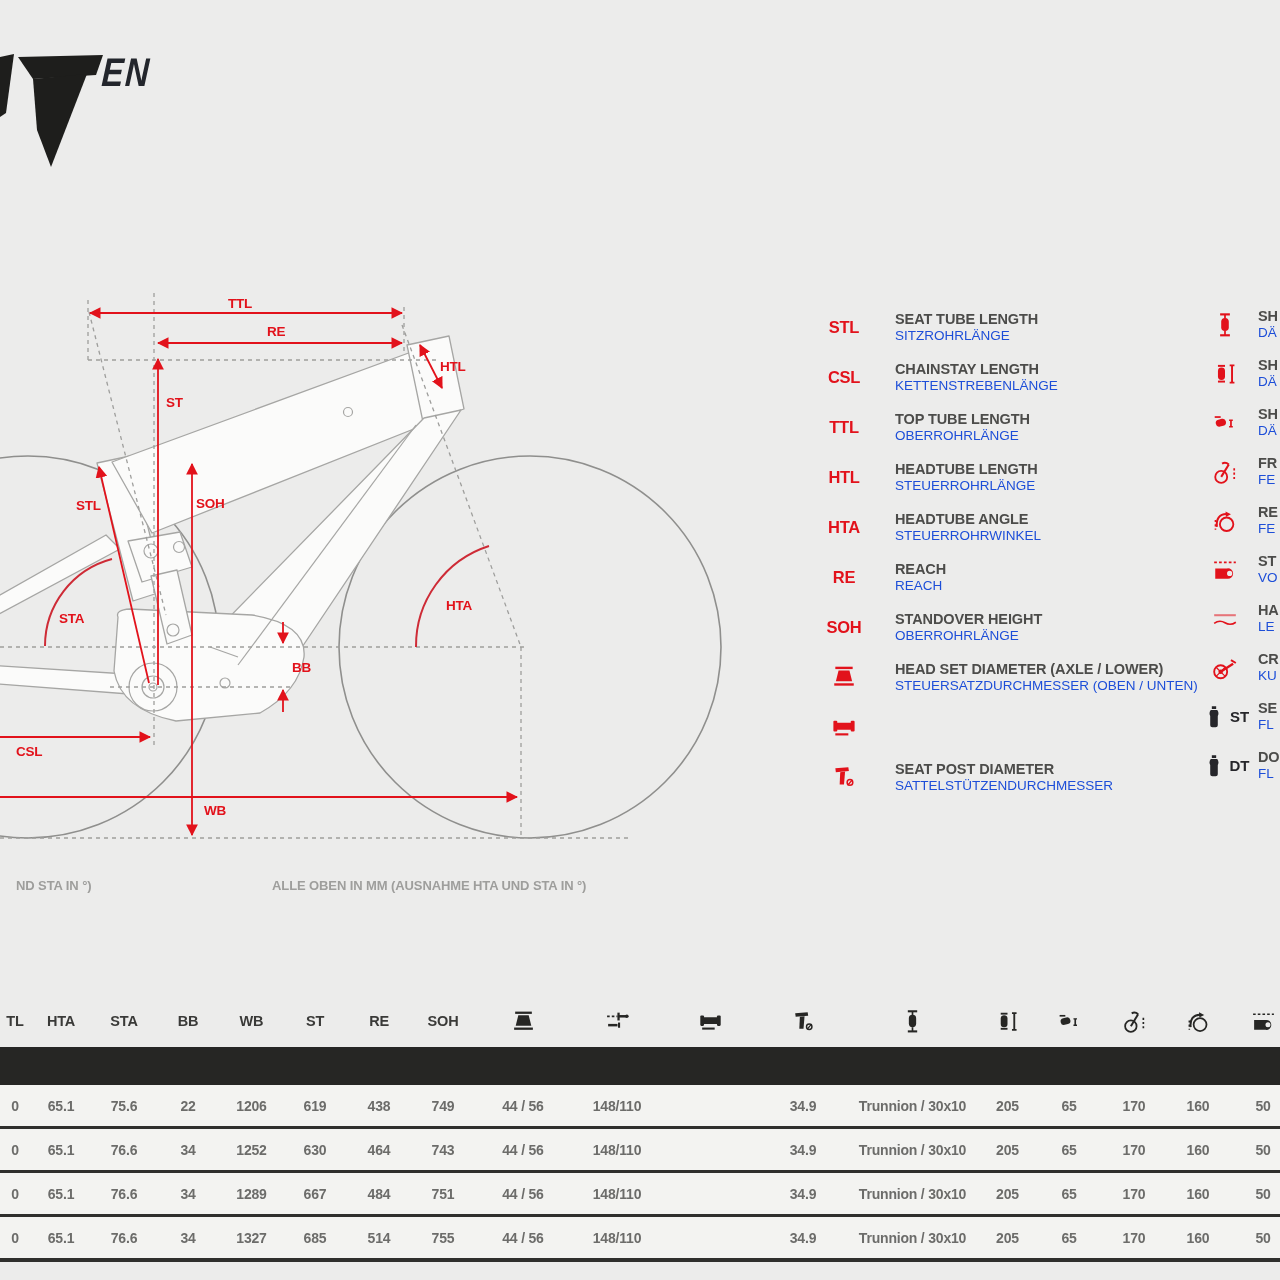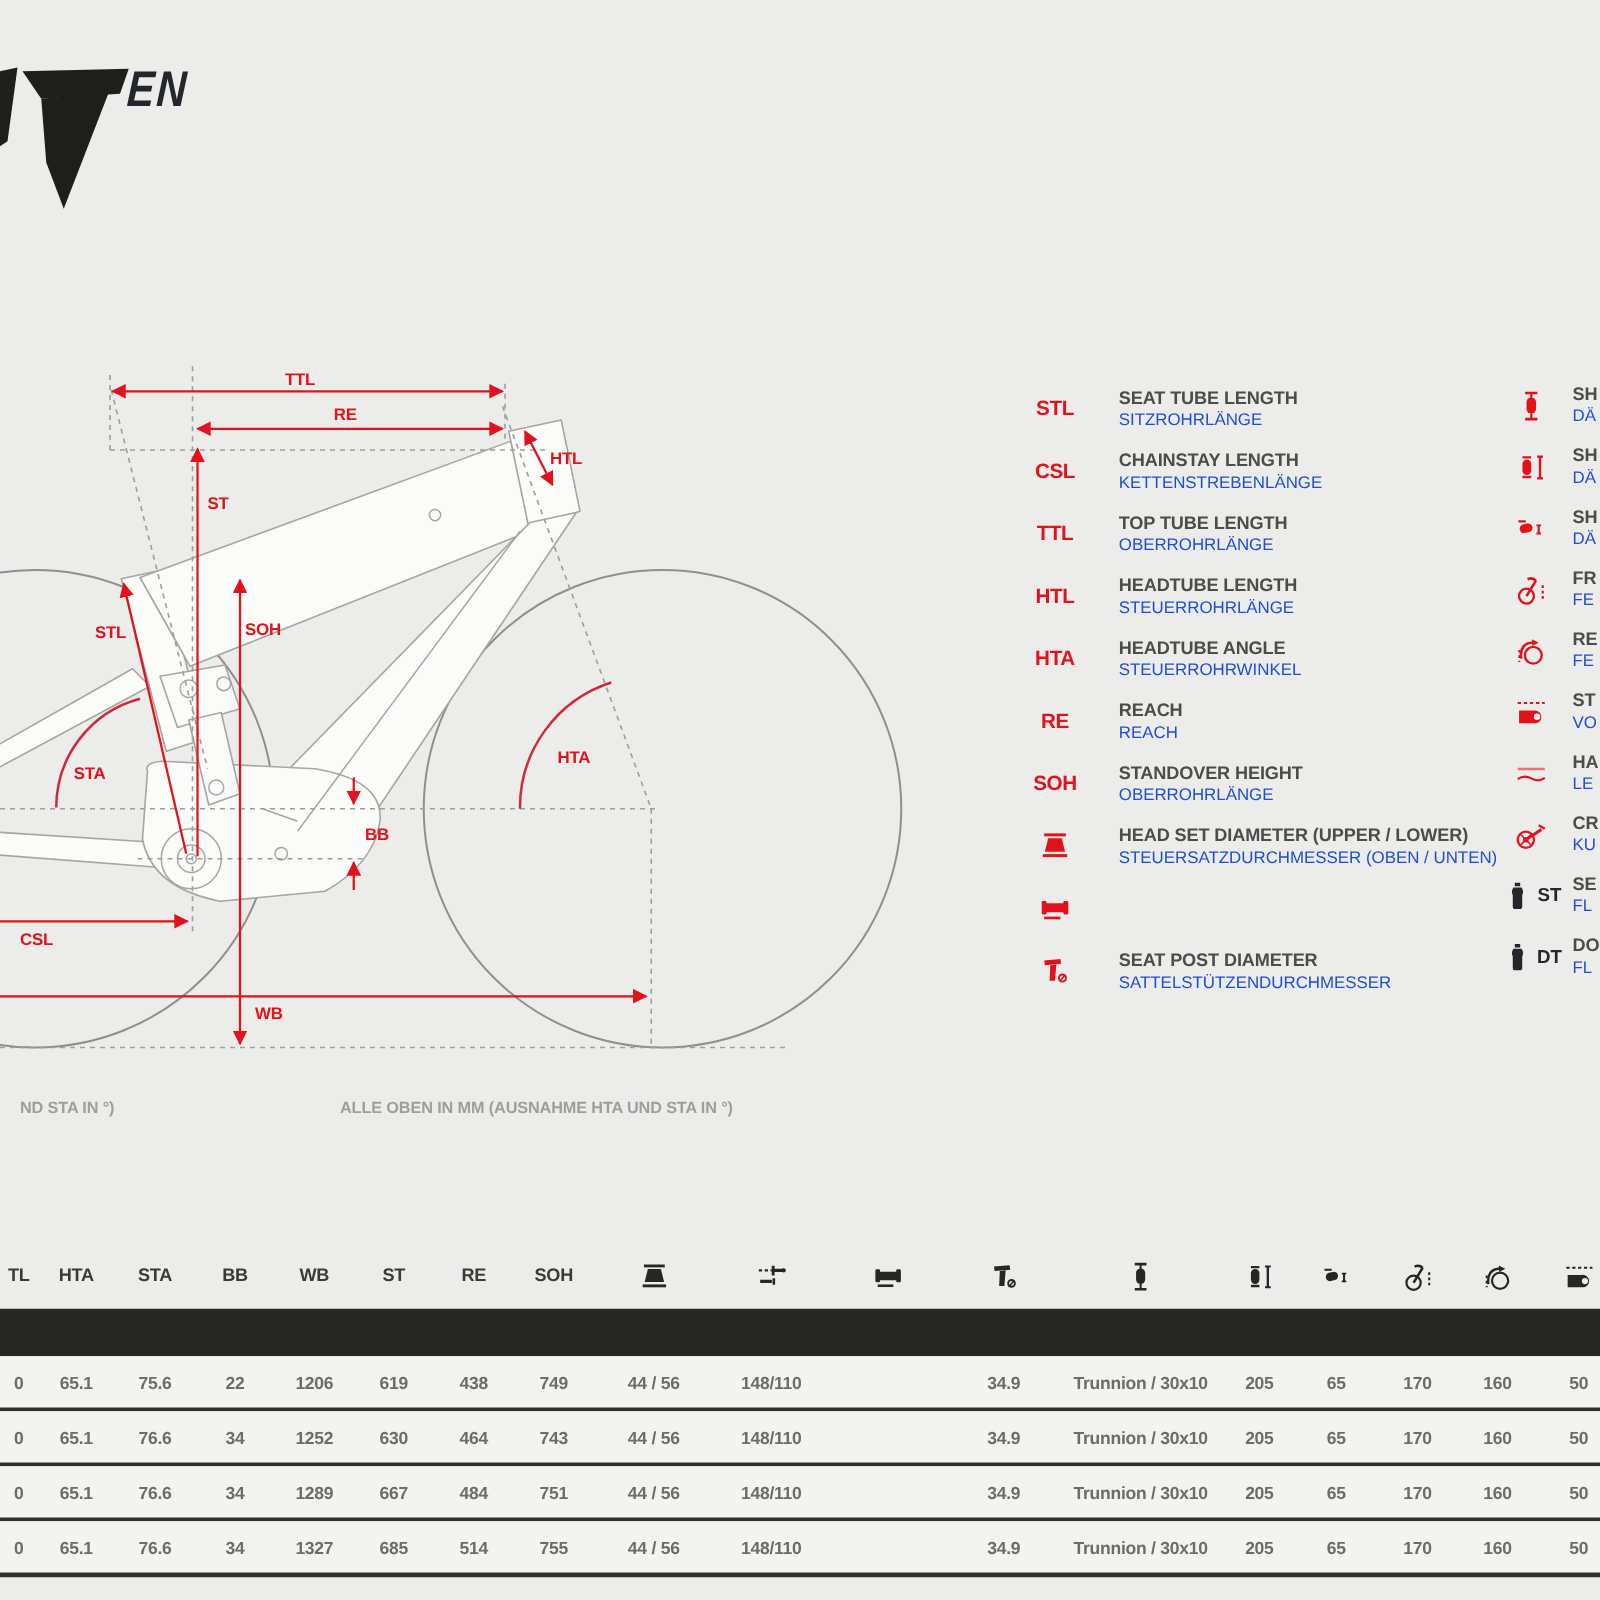--- a/index.html
+++ b/index.html
@@ -282,21 +282,21 @@
       <span>OBERROHRLÄNGE</span>
     </div>
   </div>
   <div class="lrow">
     <div class="lkey">
         <svg class="licon">
           <use href="#i-headset"></use>
         </svg>
       </div>
     <div class="ltxt">
-      <b>HEAD SET DIAMETER (UPPER / LOWER)</b>
+      <b>HEAD SET DIAMETER (AXLE / LOWER)</b>
       <span>STEUERSATZDURCHMESSER (OBEN / UNTEN)</span>
     </div>
   </div>
   <div class="lrow">
     <div class="lkey">
         <svg class="licon">
           <use href="#i-bb"></use>
         </svg>
       </div>
   </div>

